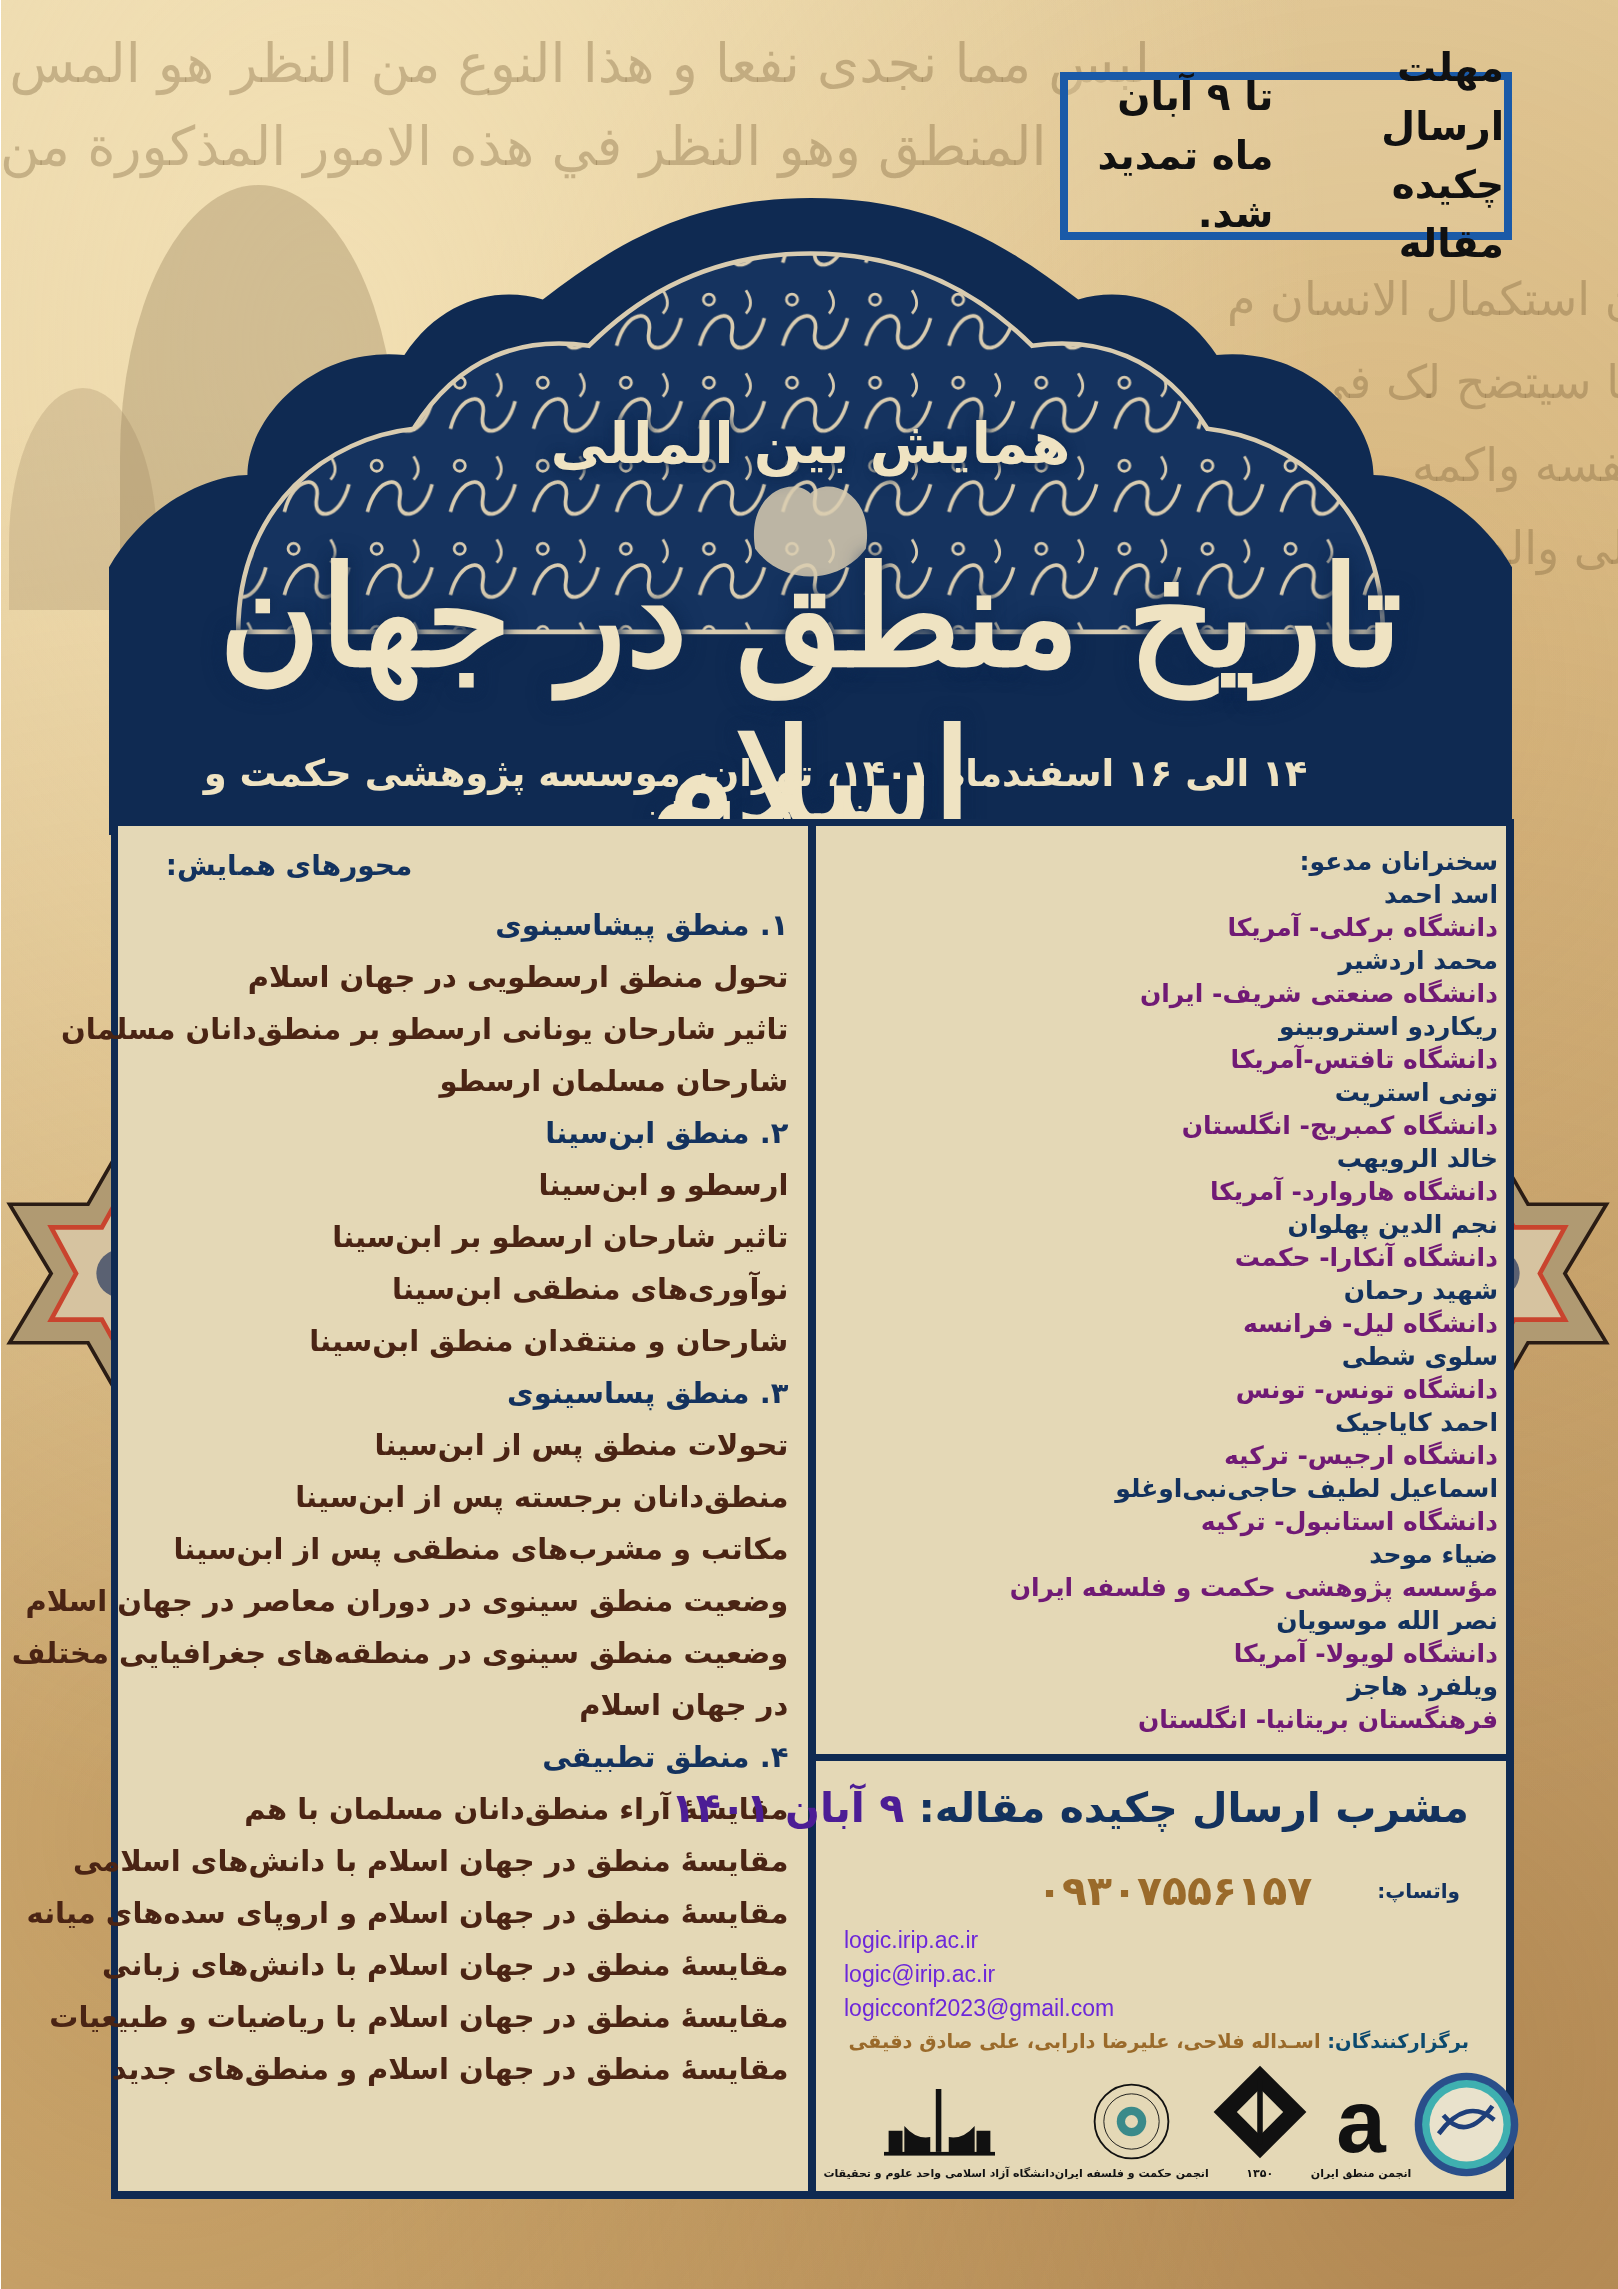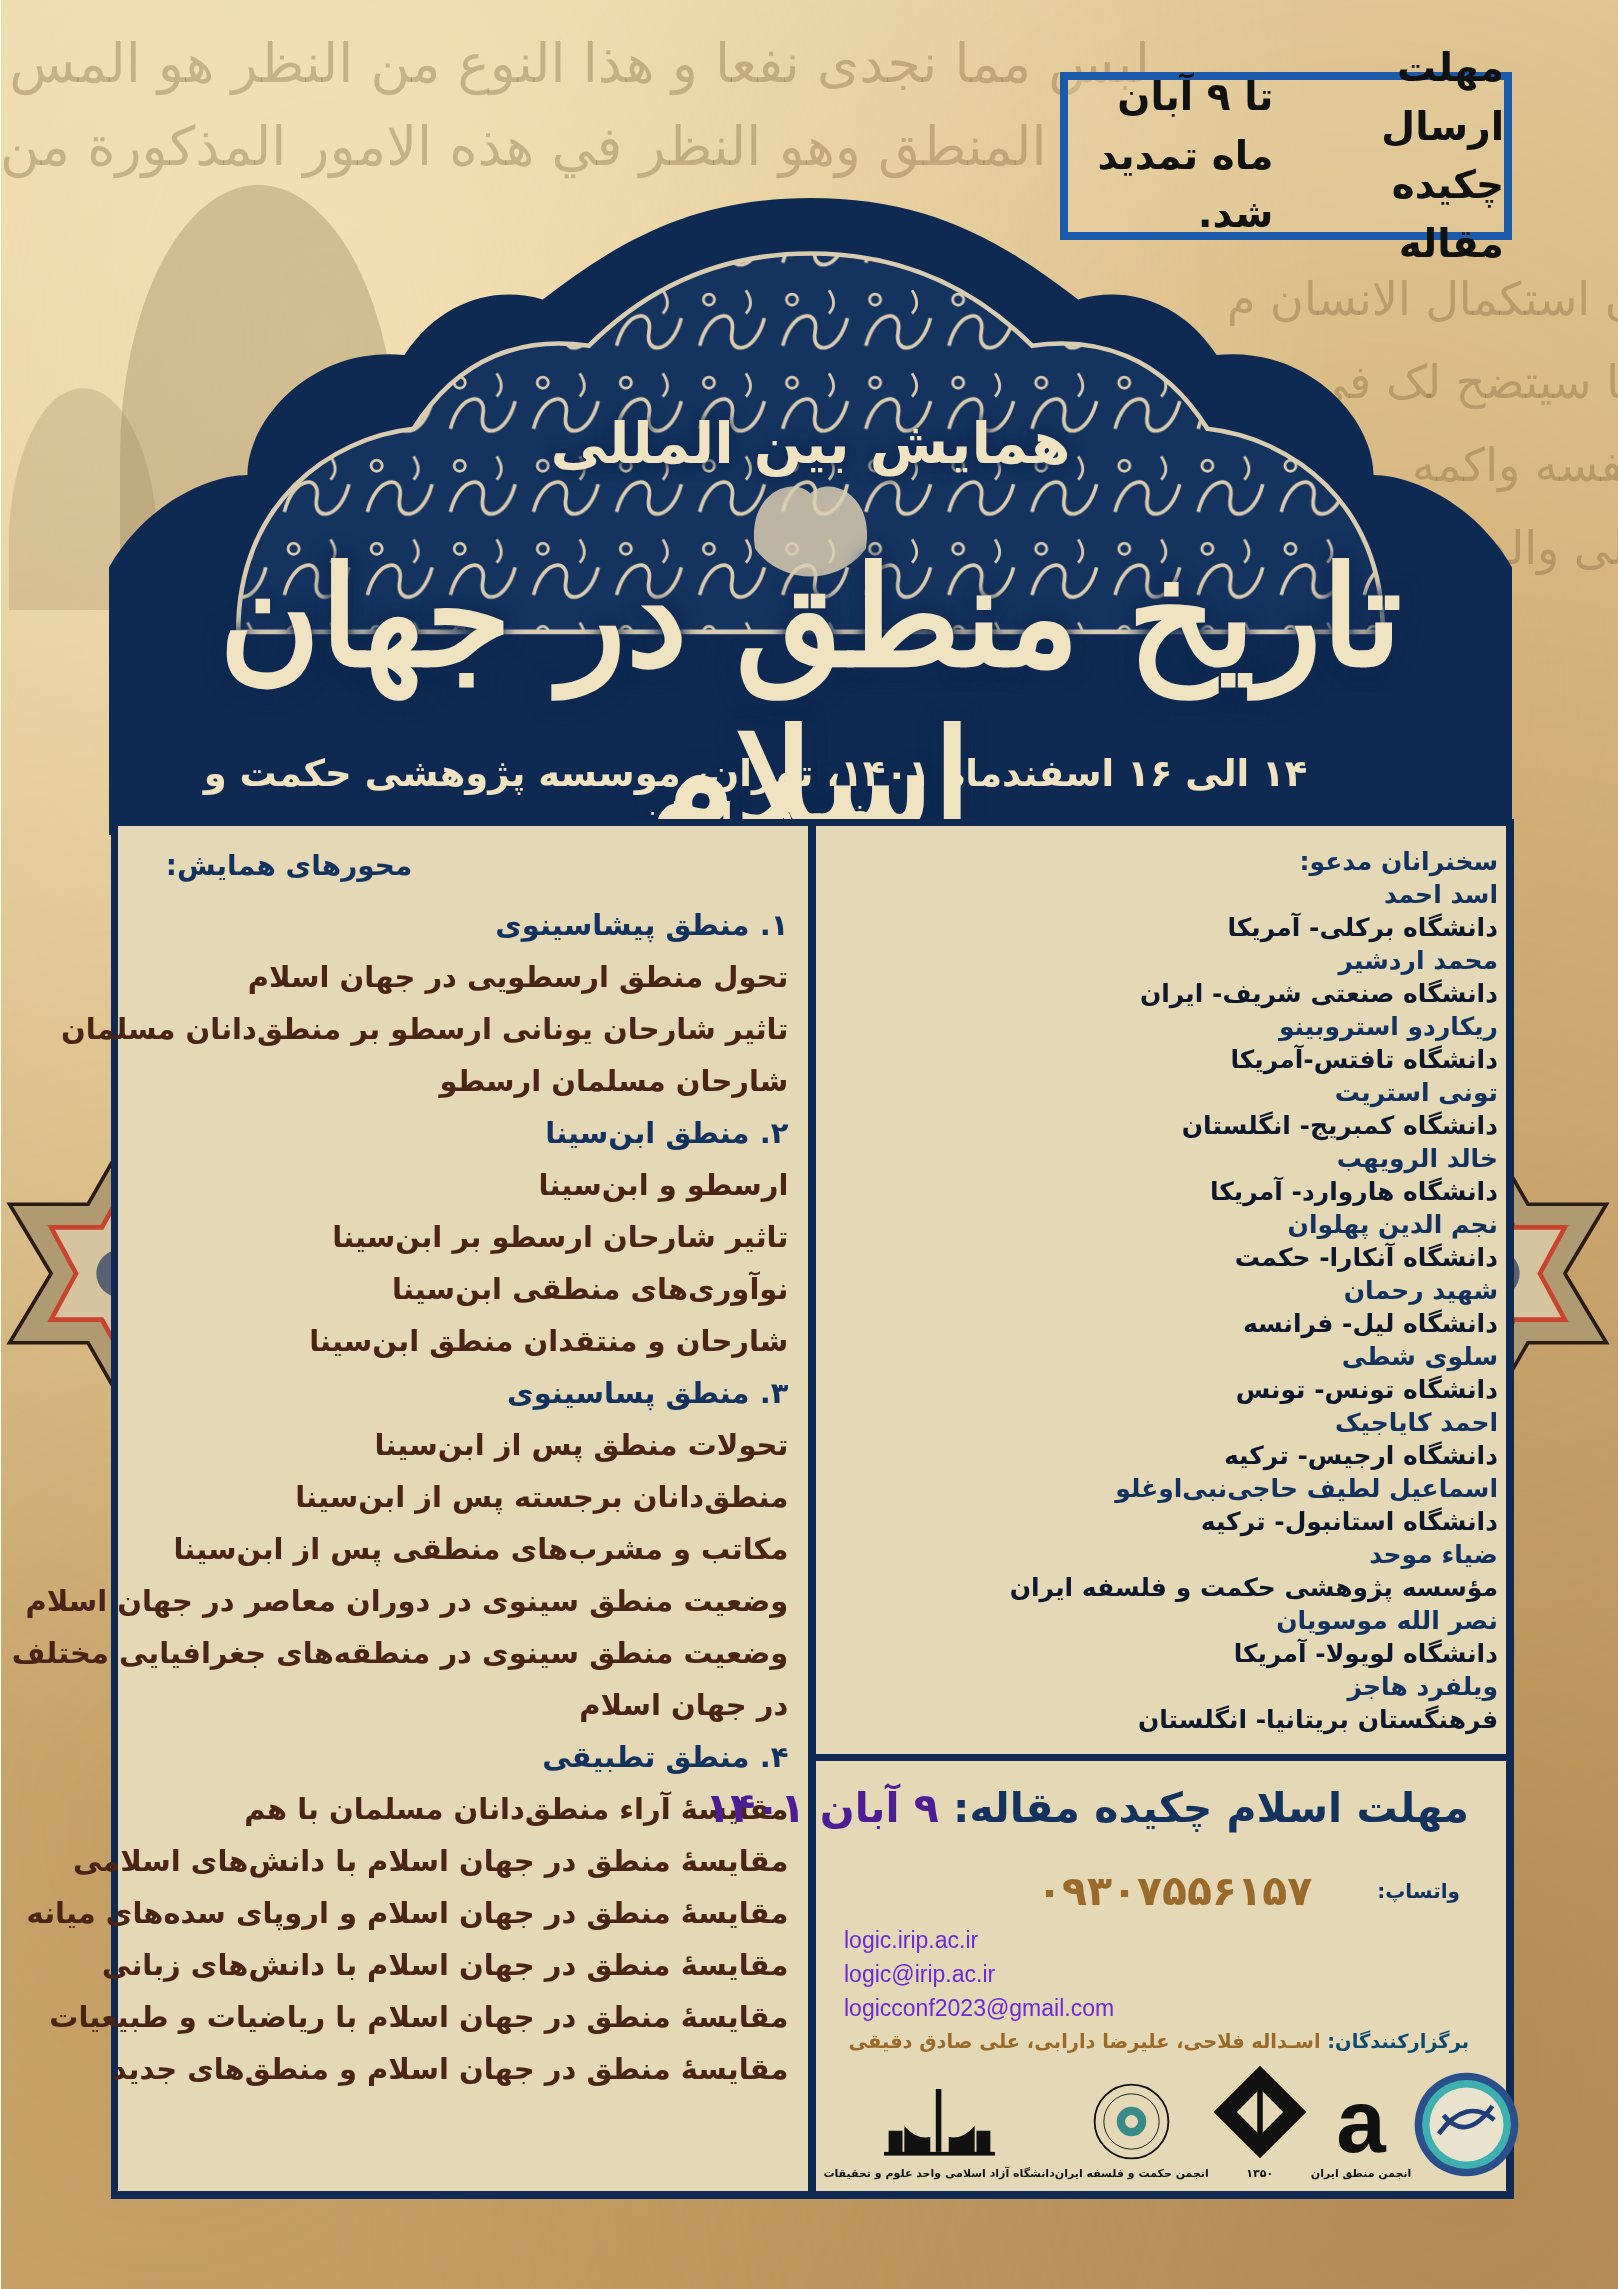--- a/index.html
+++ b/index.html
@@ -70,21 +70,21 @@
   .p-contact { left: 705px; top: 942px; width: 690px; height: 430px; }
 
   .topics { position: absolute; right: 20px; top: 23px; text-align: right; }
   .topics .head { text-align: center; color: #13325e; font-weight: bold; font-size: 28px; margin-right: 222px; margin-bottom: 16.6px; }
   .topics .sec { color: #13325e; font-weight: bold; font-size: 29px; line-height: 52px; }
   .topics .item { color: #4a2414; font-weight: bold; font-size: 29px; line-height: 52px; white-space: nowrap; }
 
   .speakers { position: absolute; left: 0; right: 8px; top: 18.5px; text-align: right; }
   .speakers .head { color: #13325e; font-weight: bold; font-size: 25px; line-height: 33px; }
   .speakers .name { color: #13325e; font-weight: bold; font-size: 25px; line-height: 33px; }
-  .speakers .aff { color: #0f172a; font-weight: bold; font-size: 25px; line-height: 33px; }
+  .speakers .aff { color: #701a75; font-weight: bold; font-size: 25px; line-height: 33px; }
 
   .deadline { position: absolute; right: 37px; top: 23px; font-weight: bold; font-size: 41px; white-space: nowrap; }
   .deadline .lbl { color: #13325e; }
   .deadline .val { color: #4c1d95; }
   .whatsapp { position: absolute; right: 46px; top: 106px; display: flex; align-items: center; gap: 65px; direction: rtl; }
   .whatsapp .lbl { color: #13325e; font-weight: bold; font-size: 20px; }
   .whatsapp .num { color: #9a6a2a; font-weight: bold; font-size: 41px; letter-spacing: 7.4px; direction: ltr; }
   .links { position: absolute; left: 28px; top: 162px; direction: ltr; text-align: left; }
   .links div { color: #6d28d9; font-family: "Liberation Sans", sans-serif; font-size: 23px; line-height: 34px; }
   .organizers { position: absolute; right: 37px; top: 269px; font-weight: bold; font-size: 19.4px; white-space: nowrap; }
@@ -208,21 +208,21 @@
       <div class="aff">مؤسسه پژوهشی حکمت و فلسفه ایران</div>
       <div class="name">نصر الله موسویان</div>
       <div class="aff">دانشگاه لویولا- آمریکا</div>
       <div class="name">ویلفرد هاجز</div>
       <div class="aff">فرهنگستان بریتانیا- انگلستان</div>
     </div>
   </div>
 
   <div class="panel p-contact">
     <div class="deadline">
-      <span class="lbl">مهلت اسلام چکیده مقاله:</span>
+      <span class="lbl">مشرب ارسال چکیده مقاله:</span>
       <span class="val">۹ آبان ۱۴۰۱</span>
     </div>
     <div class="whatsapp">
       <span class="lbl">واتساپ:</span>
       <span class="num">۰۹۳۰۷۵۵۶۱۵۷</span>
     </div>
     <div class="links">
       <div>logic.irip.ac.ir</div>
       <div>logic@irip.ac.ir</div>
       <div>logicconf2023@gmail.com</div>

